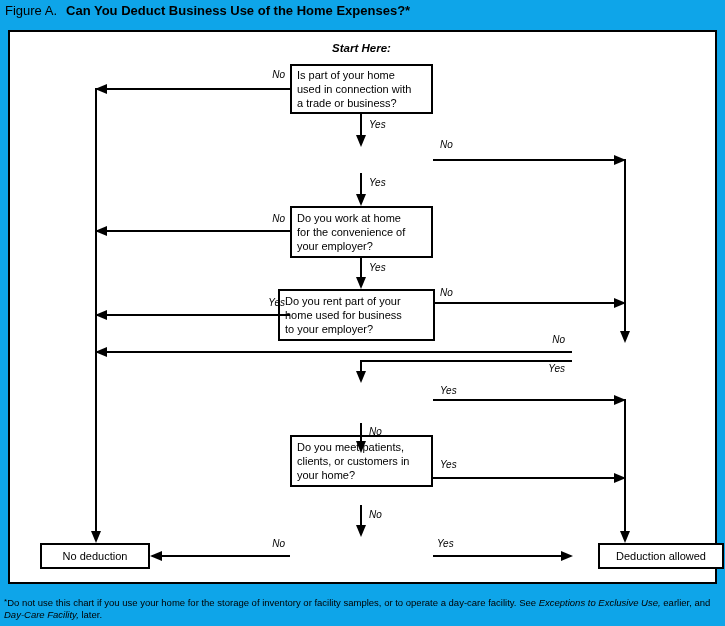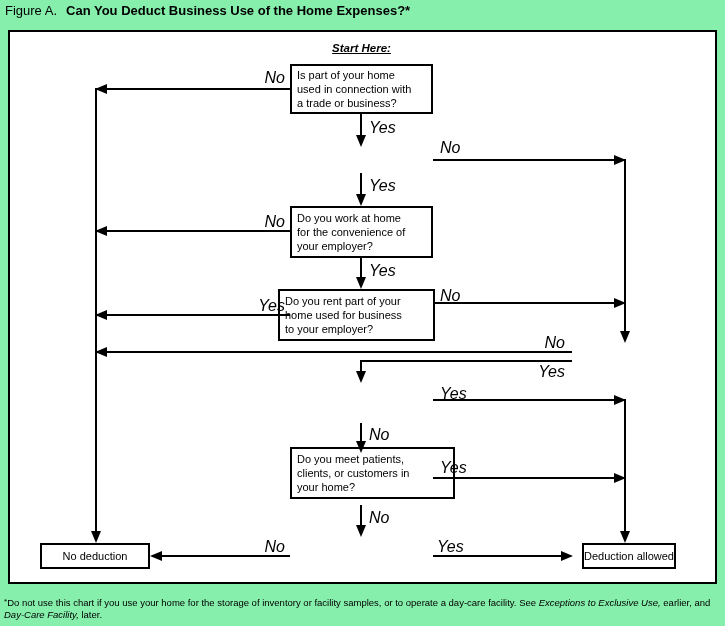--- a/index.html
+++ b/index.html
@@ -1,31 +1,31 @@
 <!DOCTYPE html>
 <html><head>
 <meta charset="utf-8">
 <style>
   html,body{margin:0;padding:0;background:#ffffff;}
-  .page{position:relative;width:725px;height:626px;background:#86efac;
+  .page{position:relative;width:725px;height:626px;background:#0ea5e9;
         font-family:"Liberation Sans", sans-serif;color:#000;overflow:hidden;}
   .title{position:absolute;left:5px;top:3px;font-size:13px;white-space:nowrap;}
   .title .prefix{font-weight:normal;margin-right:9px;}
   .title .main{font-weight:bold;}
   .frame{position:absolute;left:8px;top:30px;width:709px;height:554px;
          border:2px solid #000;box-sizing:border-box;background:#fff;}
   .start{position:absolute;left:290px;top:42px;width:143px;text-align:center;
-         font-weight:bold;font-style:italic;font-size:11.5px;text-decoration:underline;}
+         font-weight:bold;font-style:italic;font-size:11.5px;}
   .box{position:absolute;border:2px solid #000;box-sizing:border-box;background:#fff;
        font-size:11px;line-height:14px;padding:2px 5px;display:flex;align-items:center;
        white-space:pre-line;}
   .box.center{justify-content:center;text-align:center;white-space:nowrap;}
   .hl{position:absolute;height:2px;background:#000;}
   .vl{position:absolute;width:2px;background:#000;}
-  .lbl{position:absolute;font-size:16px;font-style:italic;white-space:nowrap;}
+  .lbl{position:absolute;font-size:10px;font-style:italic;white-space:nowrap;}
   .lbl.r{text-align:right;}
   .arr{position:absolute;width:0;height:0;}
   .arr.l{border-top:5px solid transparent;border-bottom:5px solid transparent;border-right:12px solid #000;}
   .arr.rt{border-top:5px solid transparent;border-bottom:5px solid transparent;border-left:12px solid #000;}
   .arr.d{border-left:5px solid transparent;border-right:5px solid transparent;border-top:12px solid #000;}
   .footnote{position:absolute;left:4px;top:596px;width:717px;font-size:9.5px;line-height:12px;}
   .footnote .sup{font-size:8px;vertical-align:2px;}
   .footnote .it{font-style:italic;}
 </style>
 </head>
@@ -43,25 +43,25 @@
 
   <div class="box" style="left:290px;top:64px;width:143px;height:50px">Is part of your home
 used in connection with
 a trade or business?</div>
   <div class="box" style="left:290px;top:206px;width:143px;height:52px">Do you work at home
 for the convenience of
 your employer?</div>
   <div class="box" style="left:278px;top:289px;width:157px;height:52px">Do you rent part of your
 home used for business
 to your employer?</div>
-  <div class="box" style="left:290px;top:447px;width:165px;height:52px">Do you meet patients,
+  <div class="box" style="left:290px;top:435px;width:143px;height:52px">Do you meet patients,
 clients, or customers in
 your home?</div>
   <div class="box center" style="left:40px;top:543px;width:110px;height:26px">No deduction</div>
-  <div class="box center" style="left:582px;top:543px;width:94px;height:26px">Deduction allowed</div>
+  <div class="box center" style="left:598px;top:543px;width:126px;height:26px">Deduction allowed</div>
 
   <div class="vl" style="left:95px;top:88px;height:445px"></div>
   <div class="arr d" style="left:91px;top:531px"></div>
 
   <div class="vl" style="left:624px;top:159px;height:174px"></div>
   <div class="arr d" style="left:620px;top:331px"></div>
   <div class="vl" style="left:624px;top:399px;height:134px"></div>
   <div class="arr d" style="left:620px;top:531px"></div>
 
   <div class="hl" style="left:97px;top:88px;width:193px"></div>

